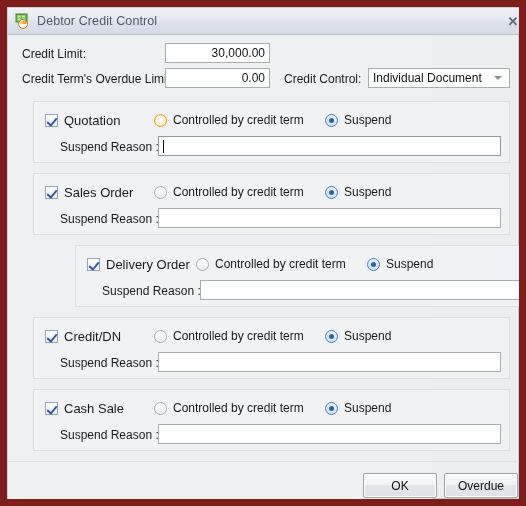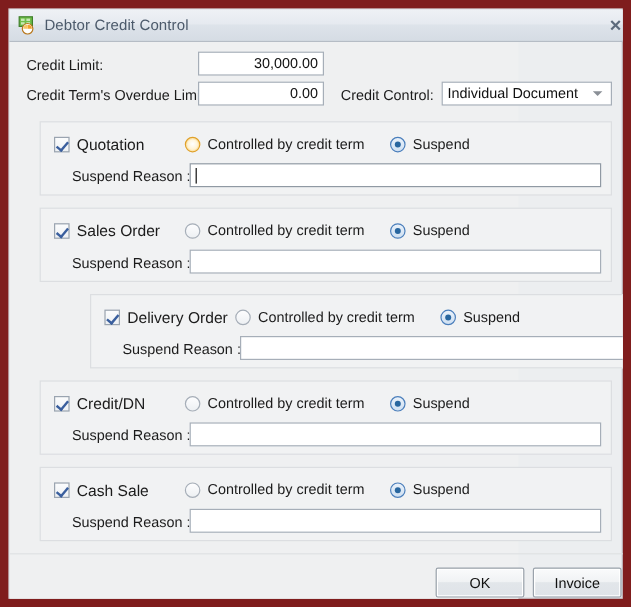--- a/index.html
+++ b/index.html
@@ -364,16 +364,16 @@
       <div class="radio sel" style="left:291px; top:11px;">
         <span class="dot"></span>
         <span class="t">Suspend</span>
       </div>
       <div class="reason-lbl" style="left:26px; top:38px;">Suspend Reason :</div>
       <div class="reason-box" style="left:124px; top:34px; width:343px;"></div>
     </div>
 
     <div class="sep-line" style="top:426px;"></div>
     <div class="btn" style="left:355px; top:438px;">OK</div>
-    <div class="btn" style="left:436px; top:438px;">Invoice</div>
+    <div class="btn" style="left:436px; top:438px;">Overdue</div>
 
   </div>
 </div>
 
 </body></html>

